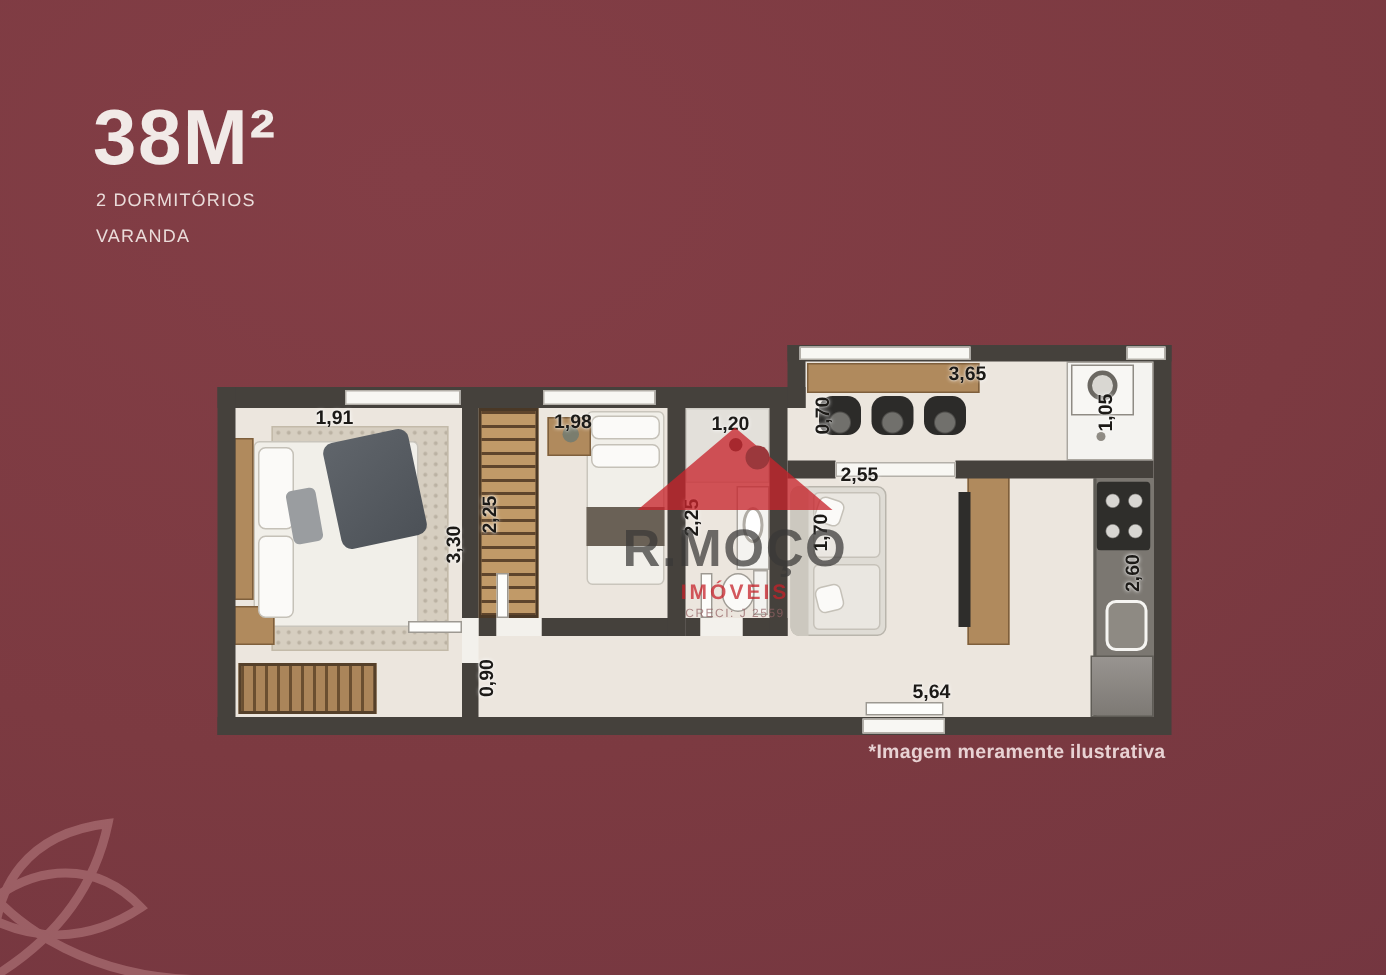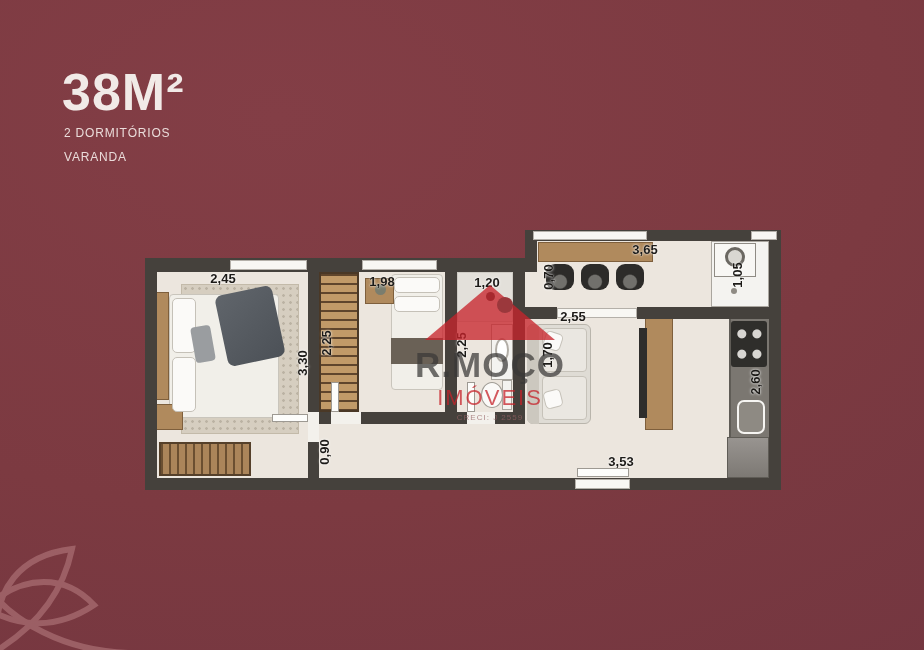--- a/index.html
+++ b/index.html
@@ -43,21 +43,21 @@
       radial-gradient(circle at 72% 28%,#d8d6d2 0 4px,transparent 5px),
       radial-gradient(circle at 30% 72%,#d8d6d2 0 4px,transparent 5px),
       radial-gradient(circle at 72% 72%,#d8d6d2 0 4px,transparent 5px);}
   .sink{background:#8e8a83;border:2px solid #f6f5f2;border-radius:7px;z-index:5;}
   .toilet{background:#fbfaf8;border:1px solid #a19d96;border-radius:50%;z-index:5;}
   .tile{background:#e3e0da;border:1px solid #cfccc5;z-index:2;}
   
   .wm{position:absolute;left:258px;top:50px;width:174px;z-index:40;opacity:.85;text-align:center;
     pointer-events:none;}
   .wm-brand{font-size:35px;font-weight:800;letter-spacing:1px;color:rgba(58,56,55,.85);line-height:1.1;}
-  .wm-seg{font-size:22px;font-weight:400;letter-spacing:2px;color:rgba(198,33,41,.88);line-height:1.2;}
+  .wm-seg{font-size:14px;font-weight:700;letter-spacing:2px;color:rgba(198,33,41,.88);line-height:1.2;}
   .wm-creci{font-size:8px;letter-spacing:1px;color:rgba(148,98,100,.85);margin-top:2px;}
   
   .note{position:absolute;top:493px;right:147px;font-size:13px;font-weight:600;
     letter-spacing:.2px;color:#e8d2d3;}
   .flower{position:absolute;left:-6px;top:495px;z-index:0;}
 </style>
 </head>
 <body>
 
 <div class="page">
@@ -151,40 +151,41 @@
     <div class="abs win" style="left:412px;top:78px;width:80px;height:10px;"></div>
     <div class="abs gap" style="left:163px;top:182px;width:11px;height:30px;"></div>
     <div class="abs doorleaf" style="left:127px;top:184px;width:36px;height:8px;"></div>
     <div class="abs gap" style="left:186px;top:182px;width:30px;height:12px;"></div>
     <div class="abs doorleaf" style="left:186px;top:152px;width:8px;height:30px;"></div>
     <div class="abs gap" style="left:322px;top:182px;width:28px;height:12px;"></div>
     <div class="abs doorleaf" style="left:322px;top:152px;width:8px;height:30px;"></div>
     <div class="abs win" style="left:430px;top:249px;width:55px;height:10px;"></div>
     <div class="abs doorleaf" style="left:432px;top:238px;width:52px;height:9px;"></div>
 
-    <span class="dim" style="left:78px;top:48px;">2,45</span>
+    <span class="dim" style="left:78px;top:48px;">1,91</span>
     <span class="dim v" style="left:157px;top:133px;">3,30</span>
     <span class="dim v" style="left:181px;top:113px;">2,25</span>
     <span class="dim" style="left:237px;top:51px;">1,98</span>
     <span class="dim" style="left:342px;top:52px;">1,20</span>
     <span class="dim v" style="left:316px;top:115px;">2,25</span>
     <span class="dim v" style="left:403px;top:47px;">0,70</span>
     <span class="dim" style="left:500px;top:19px;">3,65</span>
     <span class="dim v" style="left:592px;top:45px;">1,05</span>
     <span class="dim" style="left:428px;top:86px;">2,55</span>
     <span class="dim v" style="left:402px;top:125px;">1,70</span>
     <span class="dim v" style="left:610px;top:152px;">2,60</span>
     <span class="dim v" style="left:179px;top:222px;">0,90</span>
-    <span class="dim" style="left:476px;top:231px;">3,53</span>
+    <span class="dim" style="left:476px;top:231px;">5,64</span>
 
     <div class="wm">
       <svg width="150" height="62" viewBox="0 0 150 62">
         <polygon points="10,60 75,5 140,60" fill="#c8242b" opacity="0.9"></polygon>
         <circle cx="90" cy="25" r="8" fill="#8f1b21"></circle>
       </svg>
       <div class="wm-brand">R.MOÇO</div>
       <div class="wm-seg">IMÓVEIS</div>
       <div class="wm-creci">CRECI: J 2559</div>
     </div>
   </div>
 
+  <div class="note">*Imagem meramente ilustrativa</div>
 
 </div>
 
 </body></html>

